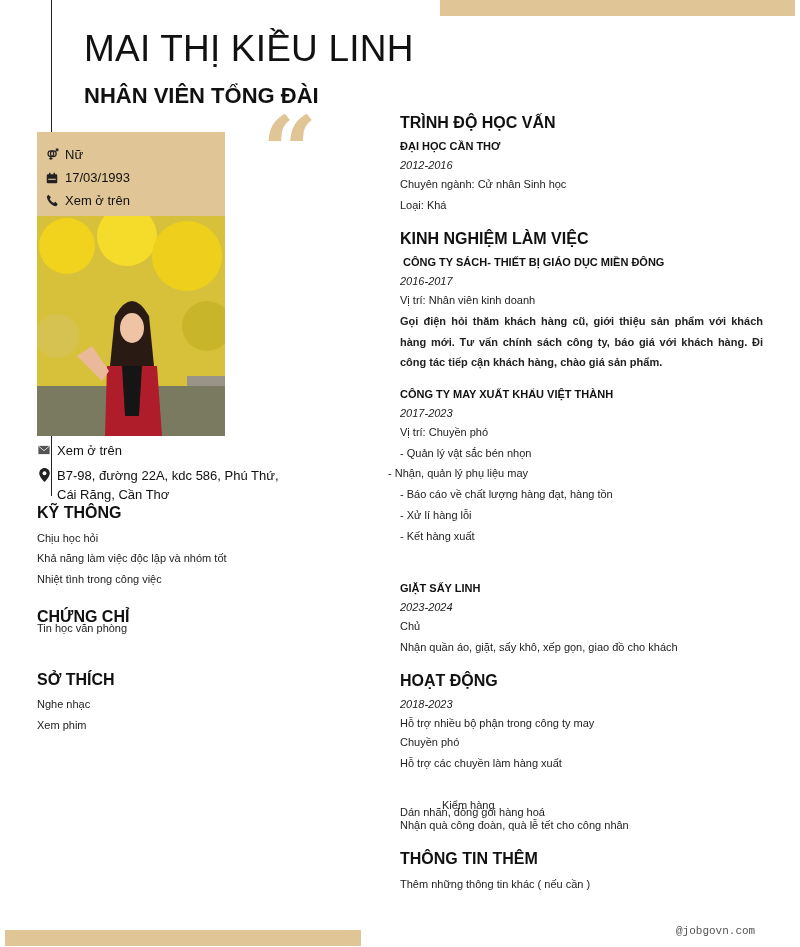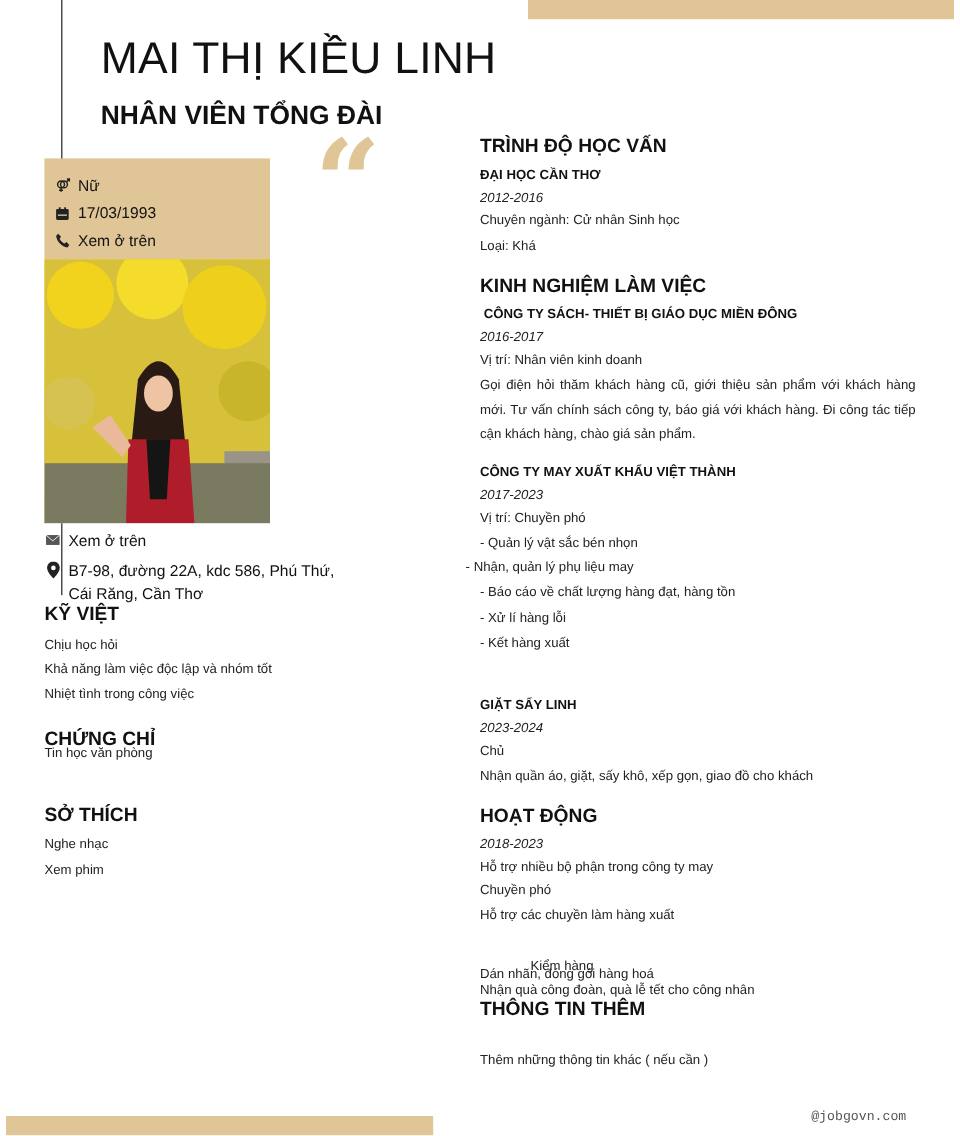--- a/index.html
+++ b/index.html
@@ -17,21 +17,21 @@
   .info-row .ic { width:14px; height:14px; margin-right:6px; display:inline-flex; align-items:center; justify-content:center; }
   .photo { position:absolute; left:37px; top:216px; width:188px; height:220px; overflow:hidden;
     background: linear-gradient(180deg, #e8c423 0%, #d9b81e 40%, #b8a24a 70%, #8c8a6a 100%); }
   .photo svg { width:100%; height:100%; display:block; }
   .contact { position:absolute; left:37px; font-size:13px; display:flex; }
   .contact .ic { width:14px; margin-right:6px; display:inline-flex; justify-content:center; padding-top:2px; }
   .sec-h { position:absolute; font-size:16px; font-weight:bold; }
   .txt { position:absolute; font-size:11px; color:#222; }
   .it { font-style:italic; }
   .bold-h { position:absolute; font-size:11px; font-weight:bold; }
-  .para { position:absolute; left:400px; width:363px; font-size:11px; line-height:20.5px; text-align:justify; color:#222; }
+  .para { position:absolute; left:400px; width:363px; font-size:11px; line-height:20.5px; text-align:justify; color:#222;font-weight:bold; }
   .footer { position:absolute; left:676px; top:925px; font-family:"Liberation Mono", monospace; font-size:11px; color:#555; }
 </style>
 </head>
 <body>
 
 <div class="bar-top"></div>
 <div class="bar-bottom"></div>
 <div class="vline-top"></div>
 <div class="vline-mid"></div>
 
@@ -105,21 +105,21 @@
         <path d="M6 0C2.7 0 0 2.6 0 6c0 4.2 6 10 6 10s6-5.8 6-10C12 2.6 9.3 0 6 0z" fill="#222"></path>
         <circle cx="6" cy="6" r="2.2" fill="#fff"></circle>
       </svg>
   </span>
   <span>
     <span style="display:block">B7-98, đường 22A, kdc 586, Phú Thứ,</span>
     <span style="display:block">Cái Răng, Cần Thơ</span>
   </span>
 </div>
 
-<h3 class="sec-h" style="left:37px; top:504px;">KỸ VIỆT</h3>
+<h3 class="sec-h" style="left:37px; top:504px;">KỸ THÔNG</h3>
 <div class="txt" style="left:37px; top:532px;">Chịu học hỏi</div>
 <div class="txt" style="left:37px; top:552px;">Khả năng làm việc độc lập và nhóm tốt</div>
 <div class="txt" style="left:37px; top:573px;">Nhiệt tình trong công việc</div>
 
 <h3 class="sec-h" style="left:37px; top:608px;">CHỨNG CHỈ</h3>
 <div class="txt" style="left:37px; top:622px;">Tin học văn phòng</div>
 
 <h3 class="sec-h" style="left:37px; top:671px;">SỞ THÍCH</h3>
 <div class="txt" style="left:37px; top:698px;">Nghe nhạc</div>
 <div class="txt" style="left:37px; top:719px;">Xem phim</div>
@@ -152,16 +152,16 @@
 
 <h3 class="sec-h" style="left:400px; top:672px;">HOẠT ĐỘNG</h3>
 <div class="txt it" style="left:400px; top:698px;">2018-2023</div>
 <div class="txt" style="left:400px; top:717px;">Hỗ trợ nhiều bộ phận trong công ty may</div>
 <div class="txt" style="left:400px; top:736px;">Chuyền phó</div>
 <div class="txt" style="left:400px; top:757px;">Hỗ trợ các chuyền làm hàng xuất</div>
 <div class="txt" style="left:400px; top:806px;">Dán nhãn, đóng gói hàng hoá</div>
 <div class="txt" style="left:400px; top:799px;padding-left:42px;">Kiểm hàng</div>
 <div class="txt" style="left:400px; top:819px;">Nhận quà công đoàn, quà lễ tết cho công nhân</div>
 
-<h3 class="sec-h" style="left:400px; top:833px;">THÔNG TIN THÊM</h3>
+<h3 class="sec-h" style="left:400px; top:850px;">THÔNG TIN THÊM</h3>
 <div class="txt" style="left:400px; top:878px;">Thêm những thông tin khác ( nếu cần )</div>
 
 <div class="footer">@jobgovn.com</div>
 
 </body></html>

